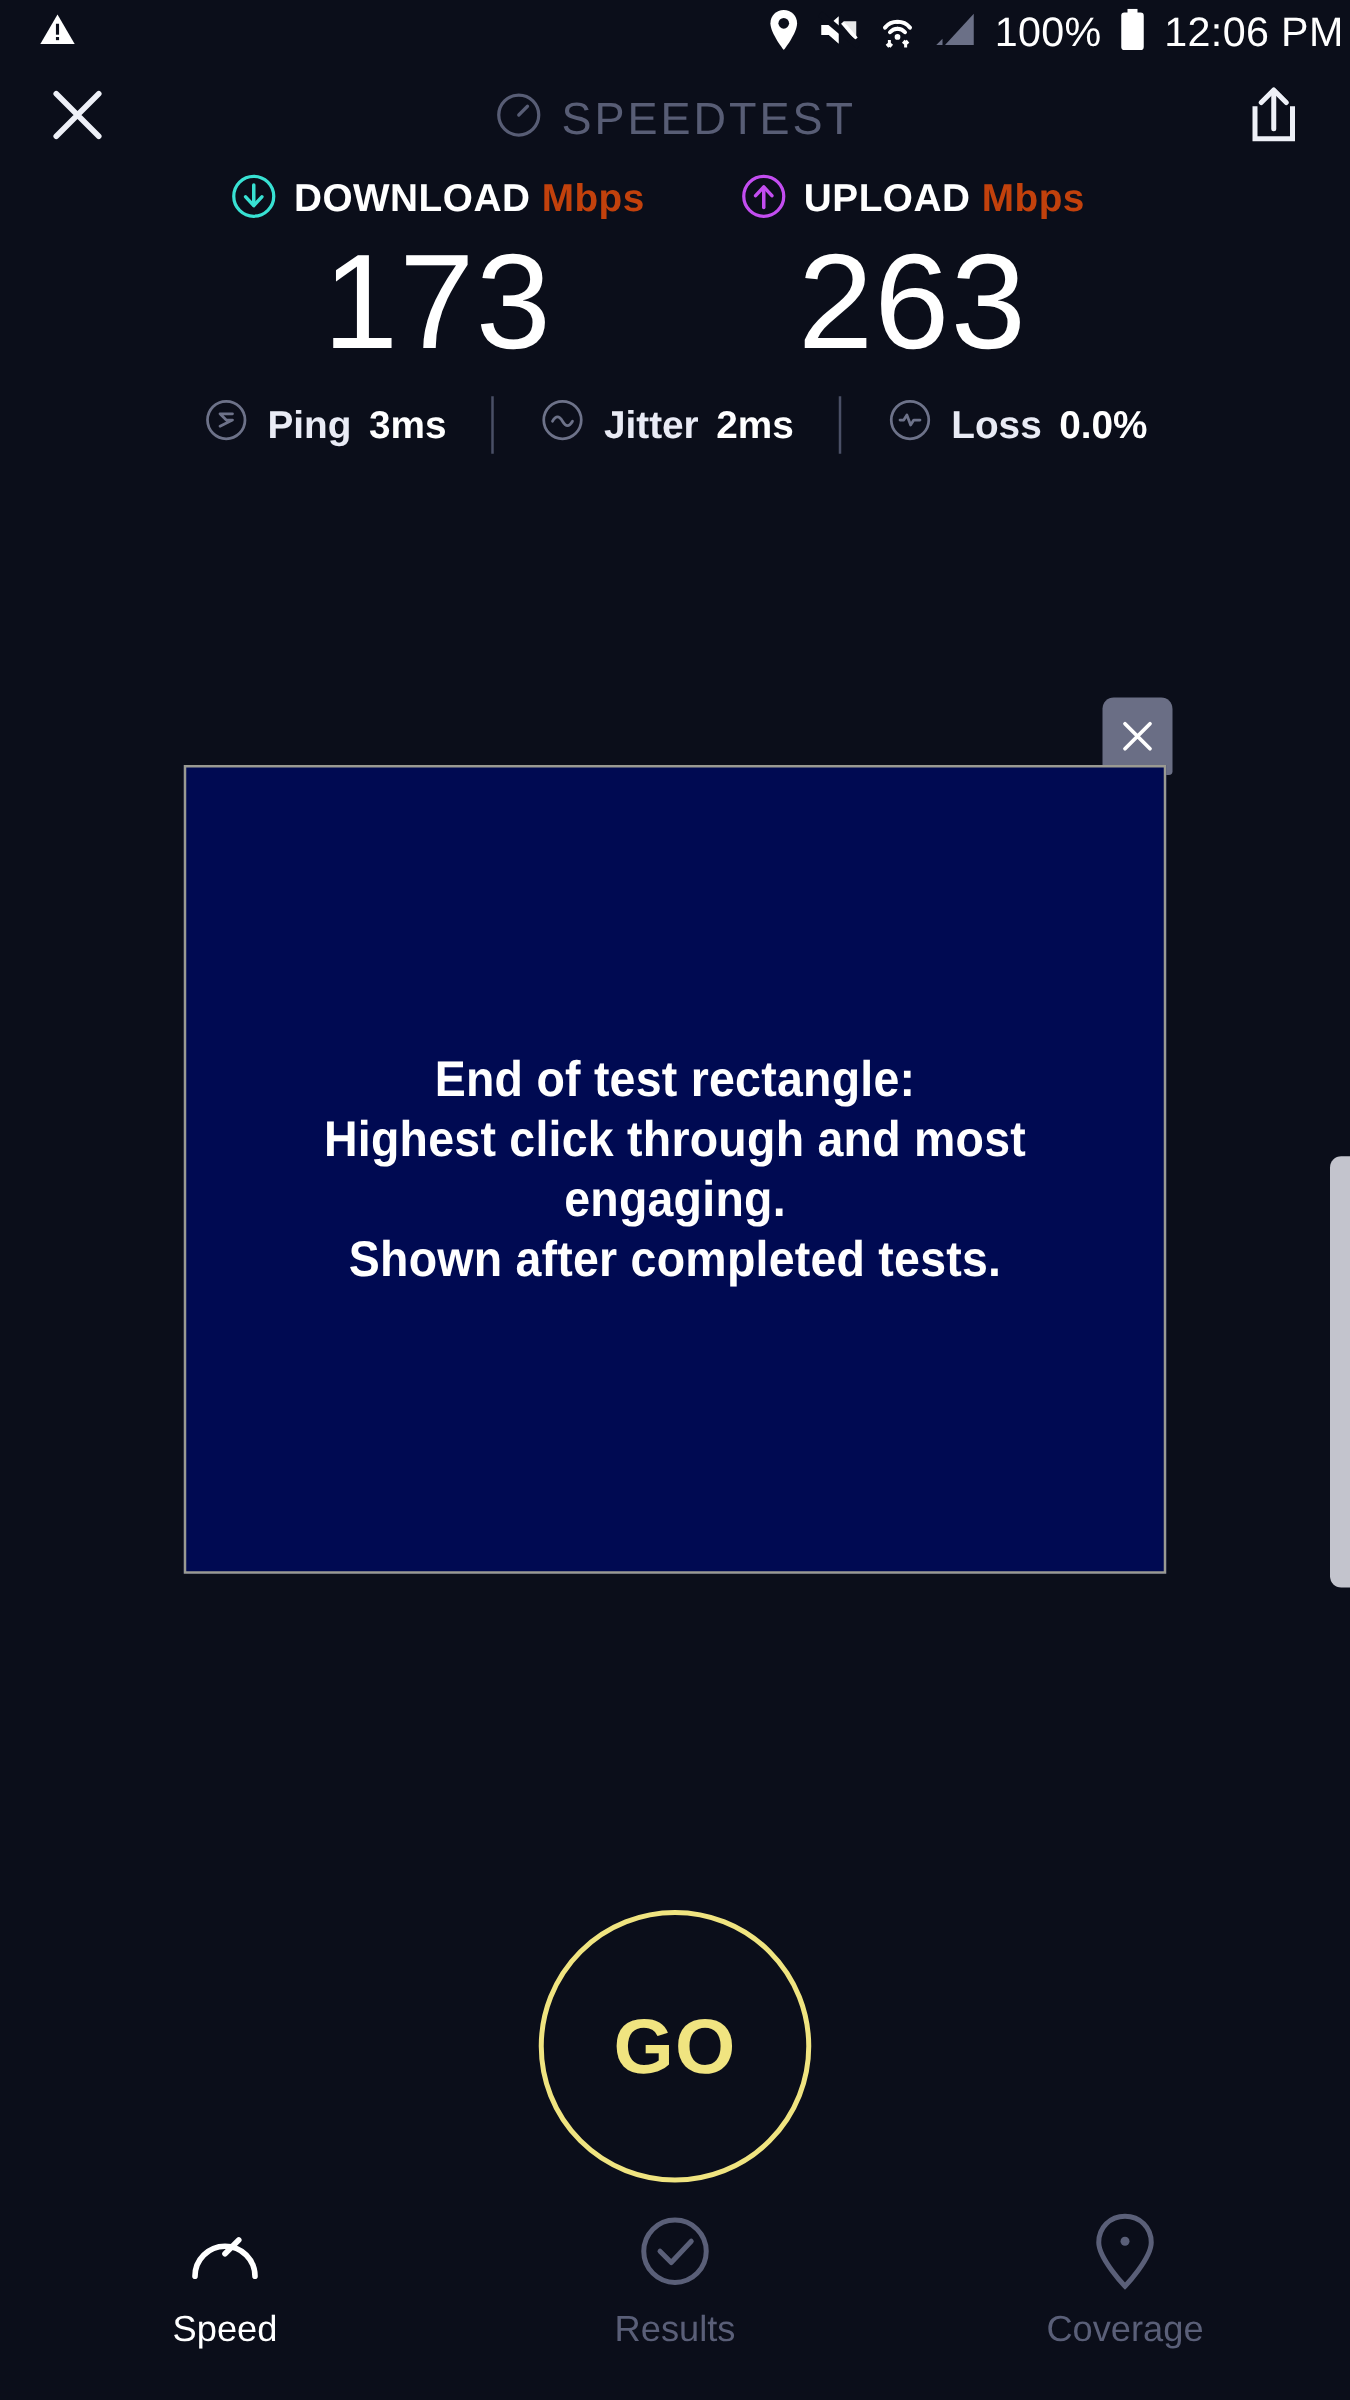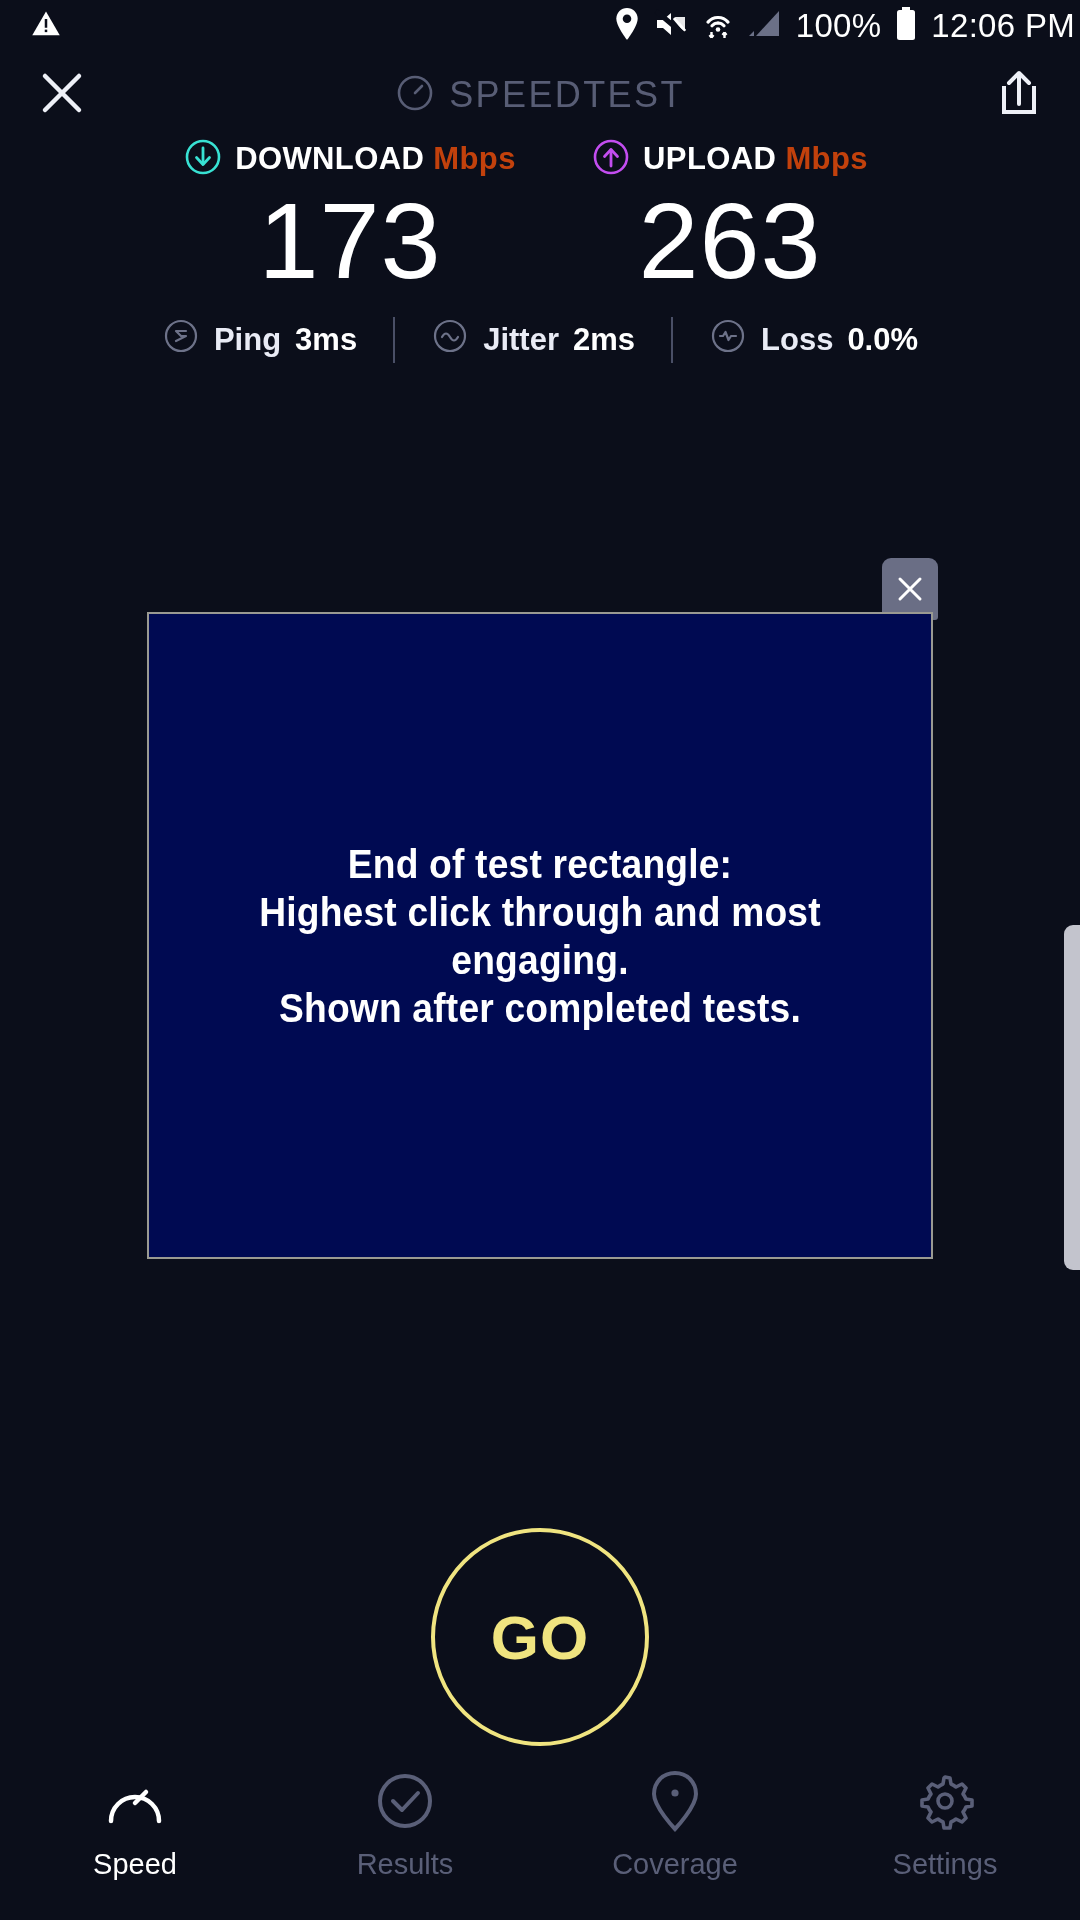--- a/index.html
+++ b/index.html
@@ -328,23 +328,14 @@
   <div class="nav-item">
     <span class="nav-ico">
       <svg width="54" height="64" viewBox="0 0 54 64">
         <path d="M27 4 C15 4 6 13 6 25 C6 38 27 60 27 60 C27 60 48 38 48 25 C48 13 39 4 27 4 Z" fill="none" stroke="#5a5f78" stroke-width="4"></path>
         <circle cx="27" cy="24" r="3.6" fill="#5a5f78"></circle>
       </svg>
     </span>
     <span class="nav-label">Coverage</span>
   </div>
 
-  <div class="nav-item">
-    <span class="nav-ico">
-      <svg width="60" height="60" viewBox="0 0 60 60">
-        <path d="M30 6 l5 1 1 6 a19 19 0 0 1 5 3 l6 -3 4 4 -3 6 a19 19 0 0 1 3 5 l6 1 0 6 -6 1 a19 19 0 0 1 -3 5 l3 6 -4 4 -6 -3 a19 19 0 0 1 -5 3 l-1 6 -6 0 -1 -6 a19 19 0 0 1 -5 -3 l-6 3 -4 -4 3 -6 a19 19 0 0 1 -3 -5 l-6 -1 0 -6 6 -1 a19 19 0 0 1 3 -5 l-3 -6 4 -4 6 3 a19 19 0 0 1 5 -3 l1 -6 z" fill="none" stroke="#5a5f78" stroke-width="3.6" stroke-linejoin="round"></path>
-        <circle cx="30" cy="30" r="7" fill="none" stroke="#5a5f78" stroke-width="3.6"></circle>
-      </svg>
-    </span>
-    <span class="nav-label">Settings</span>
-  </div>
 
 </div>
 
 </body></html>

